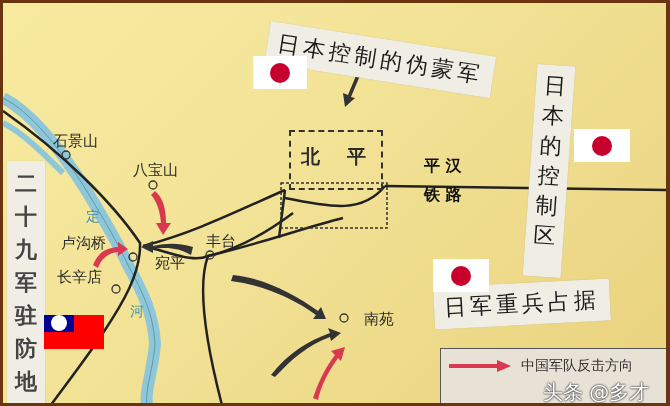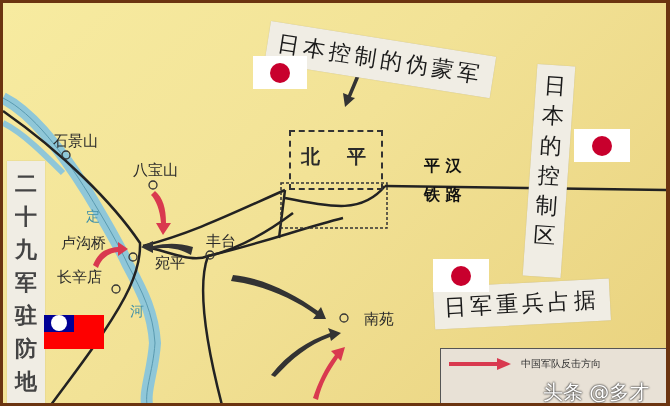--- a/index.html
+++ b/index.html
@@ -12,21 +12,21 @@
   .note{position:absolute;background:#f0ede4;color:#1a1a1a;font-family:"DejaVu Serif",serif;box-shadow:0 0 1px rgba(0,0,0,.2);}
   .note-h{font-size:22px;padding:6px 10px;letter-spacing:4px;white-space:nowrap;}
   .note-v{font-size:22px;width:30px;padding:6px 4px;text-align:center;line-height:30px;word-break:break-all;}
   .flag-jp{position:absolute;width:54px;height:33px;background:#fff;}
   .flag-jp::after{content:"";position:absolute;left:50%;top:50%;width:20px;height:20px;margin:-10px 0 0 -10px;border-radius:50%;background:#c8002d;}
   .flag-roc{position:absolute;width:60px;height:34px;background:#fe0000;}
   .flag-roc .canton{position:absolute;left:0;top:0;width:30px;height:17px;background:#000095;}
   .flag-roc .sun{position:absolute;left:9px;top:2px;width:12px;height:12px;border-radius:50%;background:#fff;box-shadow:0 0 0 2px #fff;}
   .legend{position:absolute;left:437px;top:345px;width:229px;height:58px;background:#e8e1d6;border:1px solid #555;}
   .legend-row{position:absolute;left:8px;display:flex;align-items:center;}
-  .legend-row span{font-size:10px;color:#333;margin-left:10px;}
+  .legend-row span{font-size:14px;color:#333;margin-left:10px;}
   .watermark{position:absolute;left:540px;top:376px;font-size:20px;color:#fff;text-shadow:0 0 2px #333,0 0 2px #333;}
   .beiping{position:absolute;left:286px;top:127px;width:90px;height:56px;}
   .beiping span{position:absolute;top:12px;font-size:19px;font-weight:bold;color:#2a2a2a;}
 </style>
 </head>
 <body>
 
 <div class="frame">
   <svg class="map" width="670" height="406" viewBox="0 0 670 406">
 

